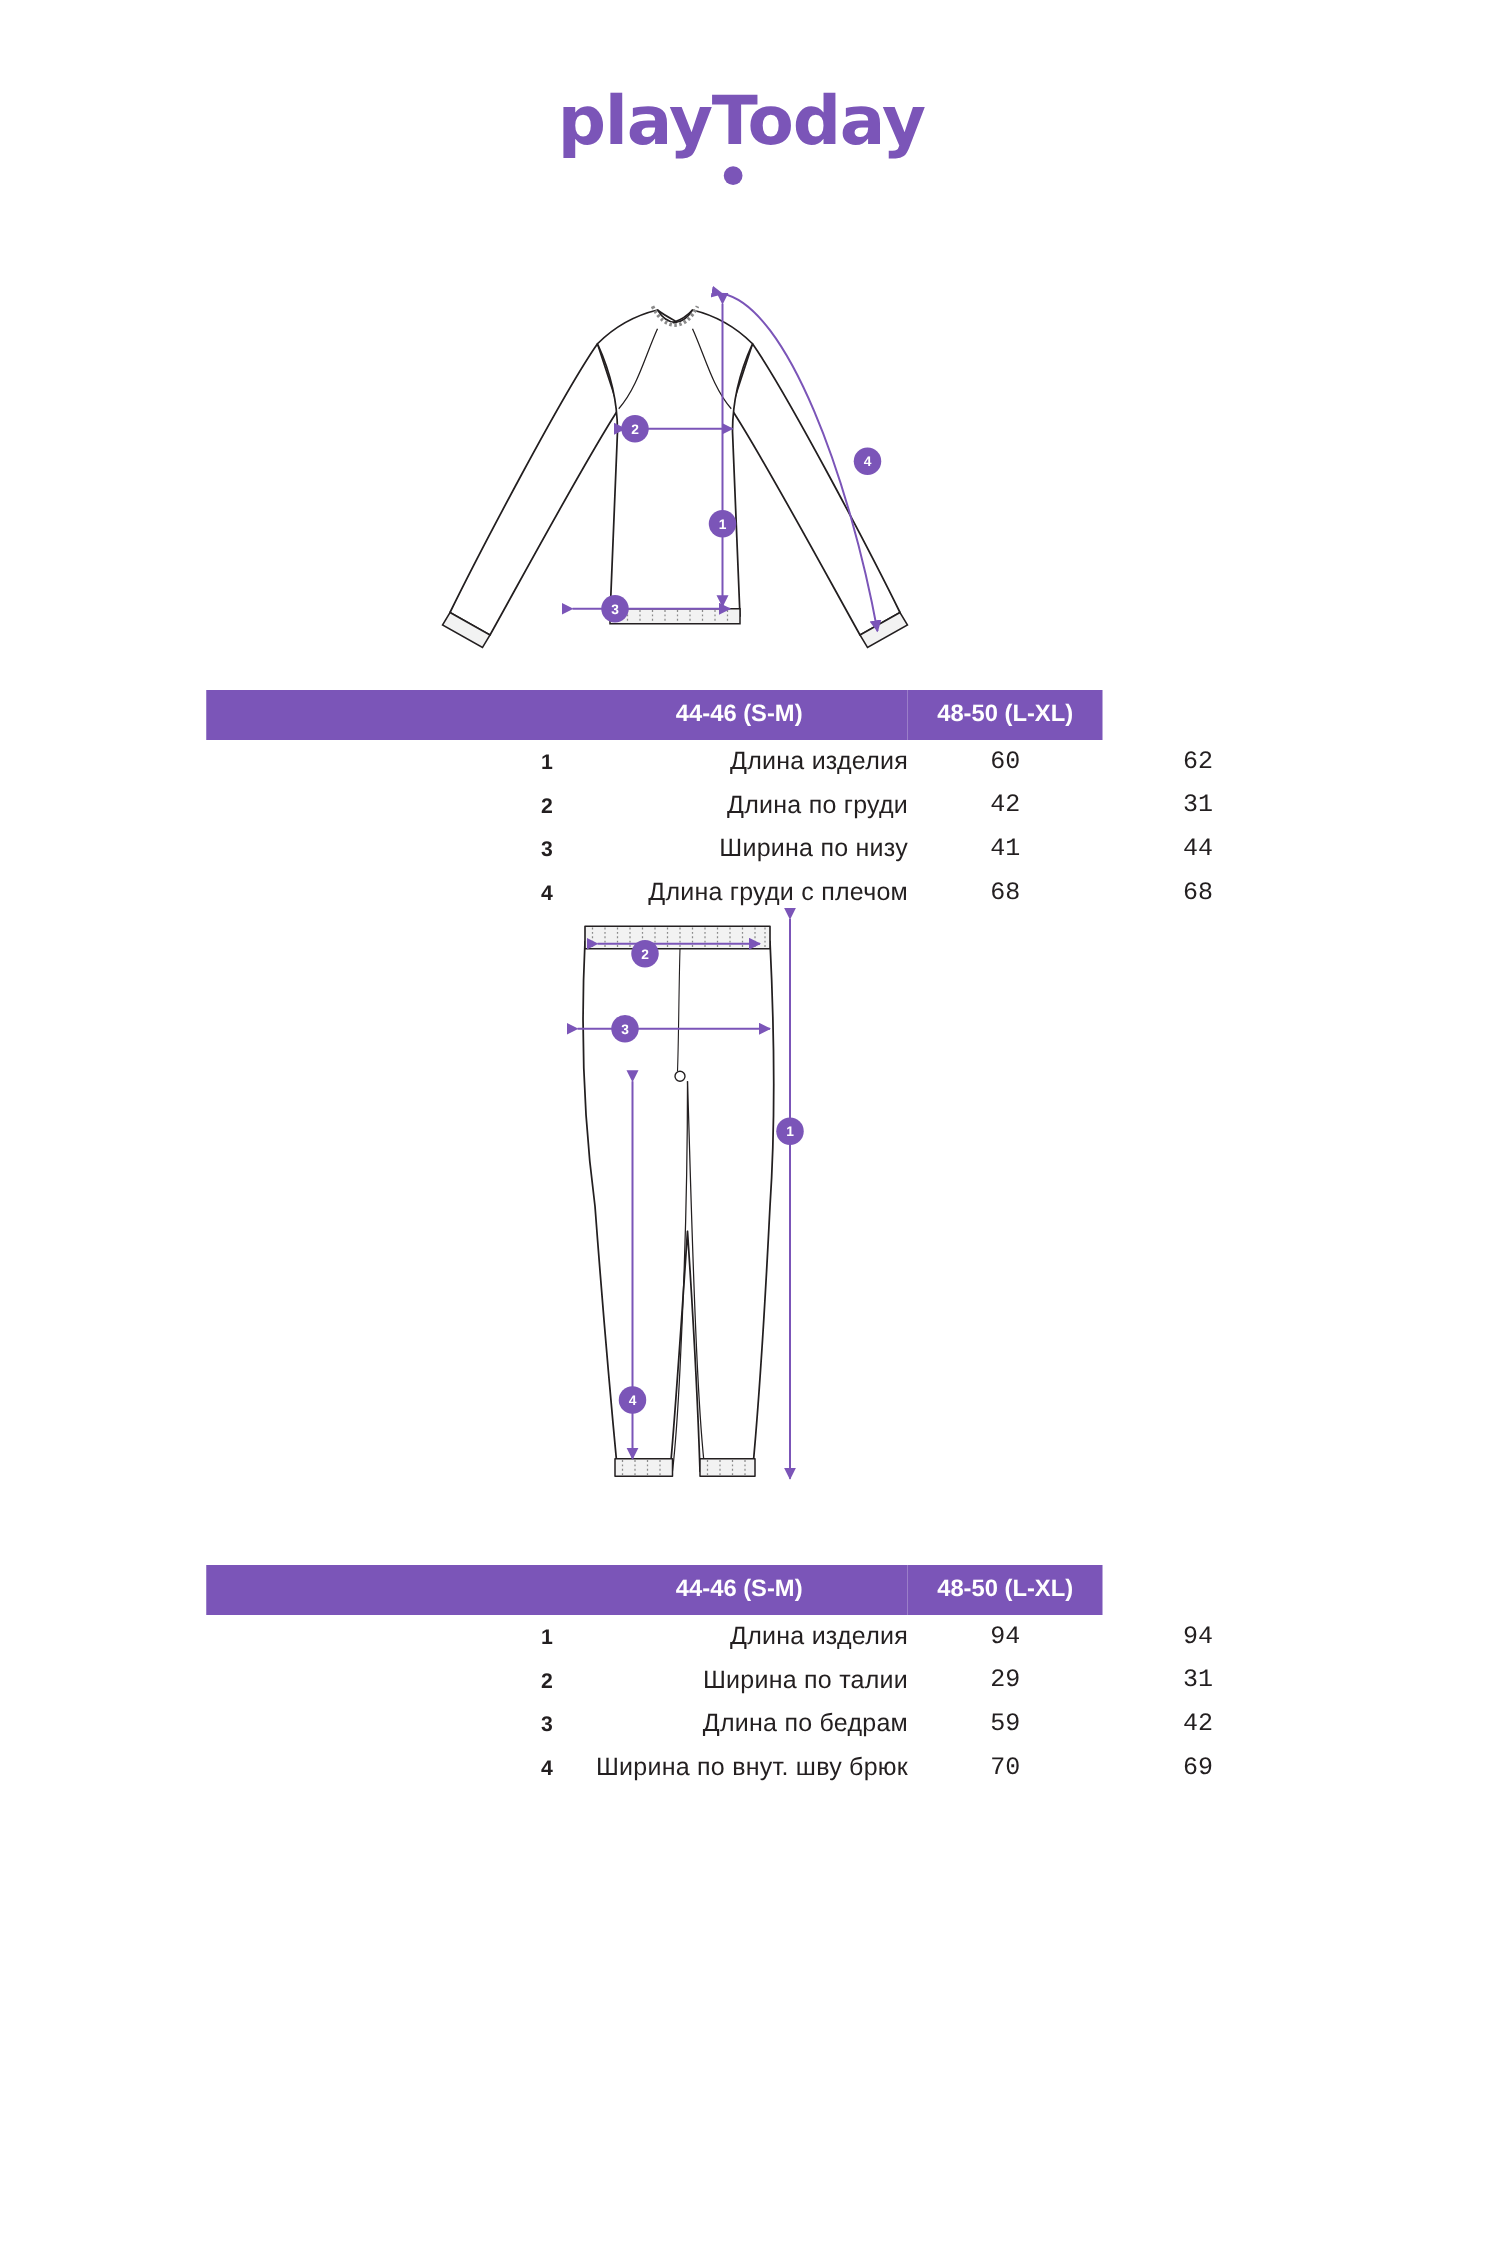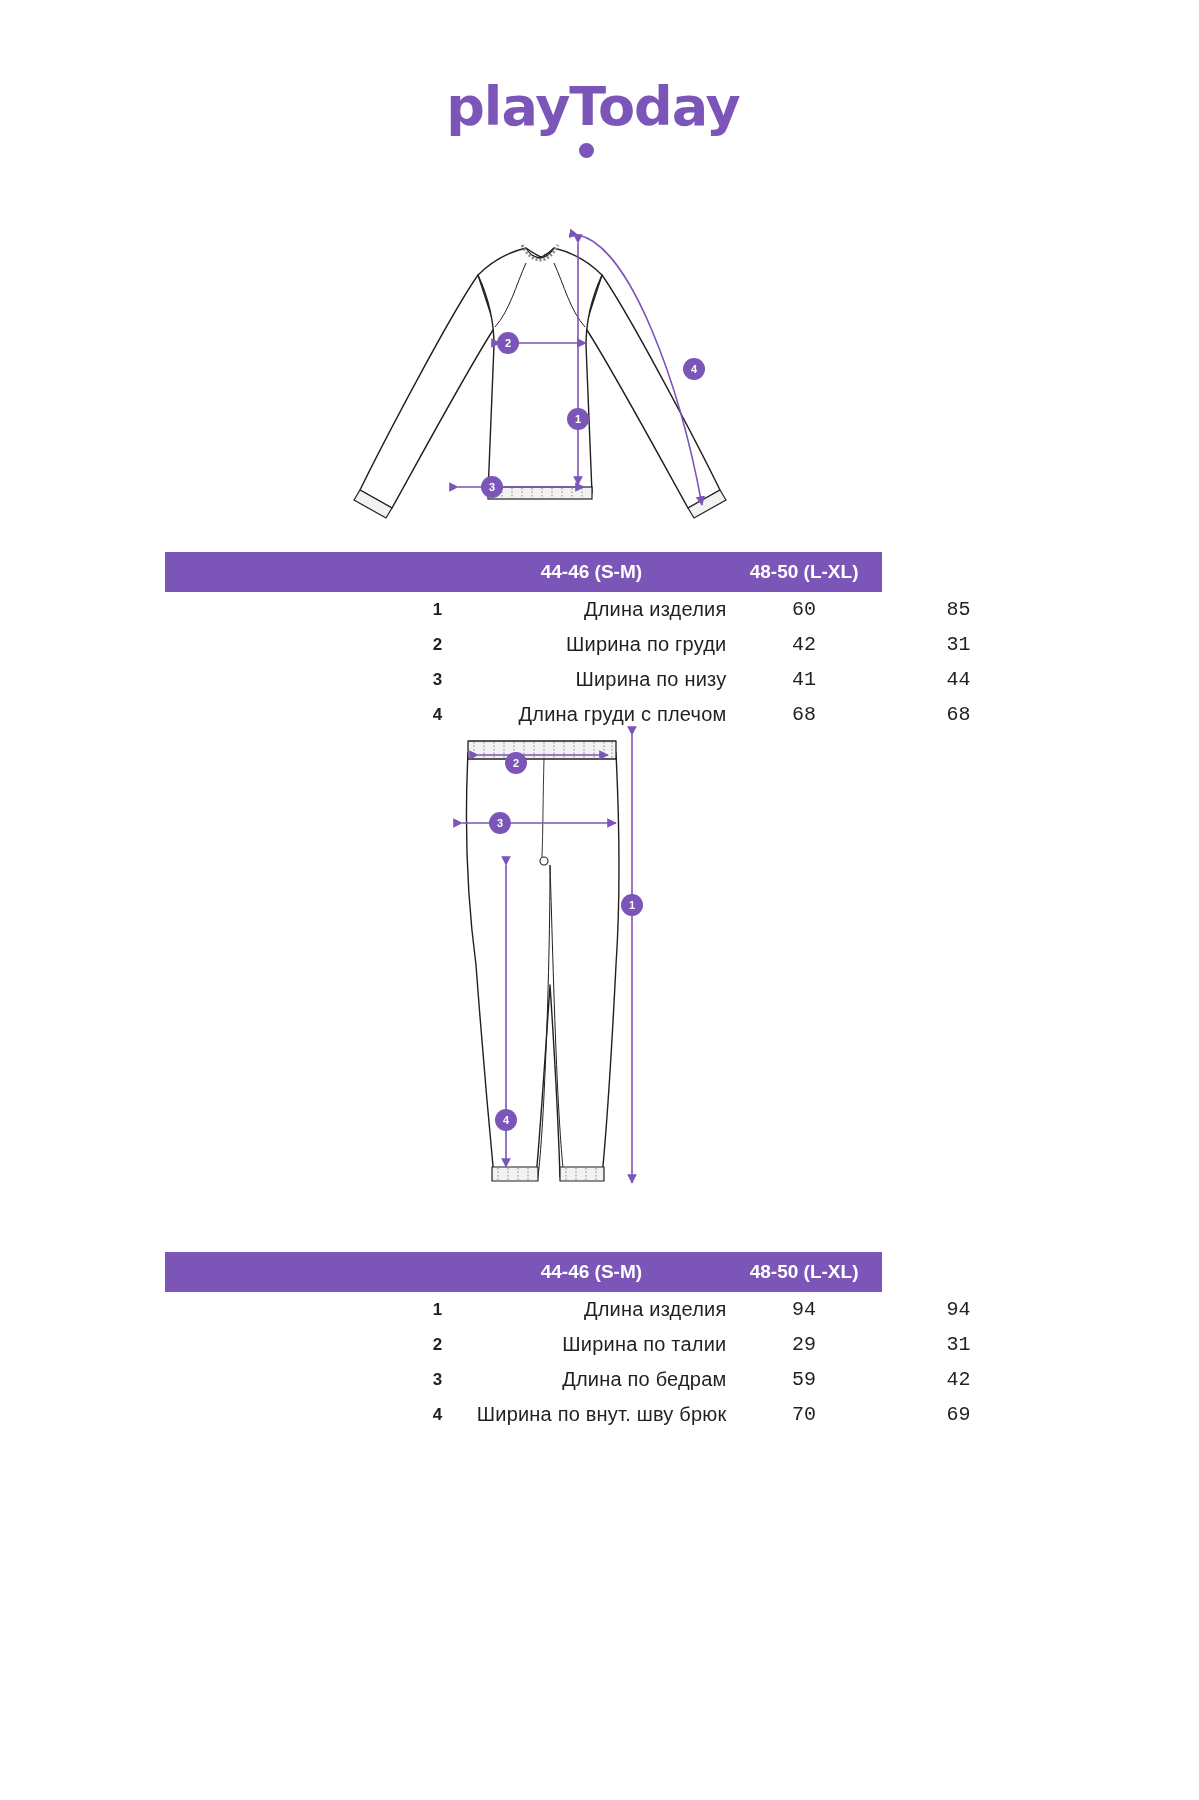--- a/index.html
+++ b/index.html
@@ -17,21 +17,21 @@
   }
   .page {
     position: relative;
     width: 1199px;
     height: 1800px;
   }
 
   
   .logo {
     position: absolute;
-    top: 80px;
+    top: 70px;
     left: 0;
     width: 1186px;
     text-align: center;
     font-size: 54px;
     font-weight: bold;
     letter-spacing: -1px;
     color: #7b55b8;
     font-family: "DejaVu Sans", sans-serif;
     line-height: 1;
     user-select: none;
@@ -189,25 +189,25 @@
         <th class="blank c0"></th>
         <th class="c1">44-46 (S-M)</th>
         <th class="c2">48-50 (L-XL)</th>
       </tr>
     </thead>
     <tbody>
       <tr>
         <td class="idx">1</td>
         <td class="label">Длина изделия</td>
         <td class="val">60</td>
-        <td class="val">85</td>
+        <td class="val">62</td>
       </tr>
       <tr>
         <td class="idx">2</td>
-        <td class="label">Ширина по груди</td>
+        <td class="label">Длина по груди</td>
         <td class="val">42</td>
         <td class="val">31</td>
       </tr>
       <tr>
         <td class="idx">3</td>
         <td class="label">Ширина по низу</td>
         <td class="val">41</td>
         <td class="val">44</td>
       </tr>
       <tr>

